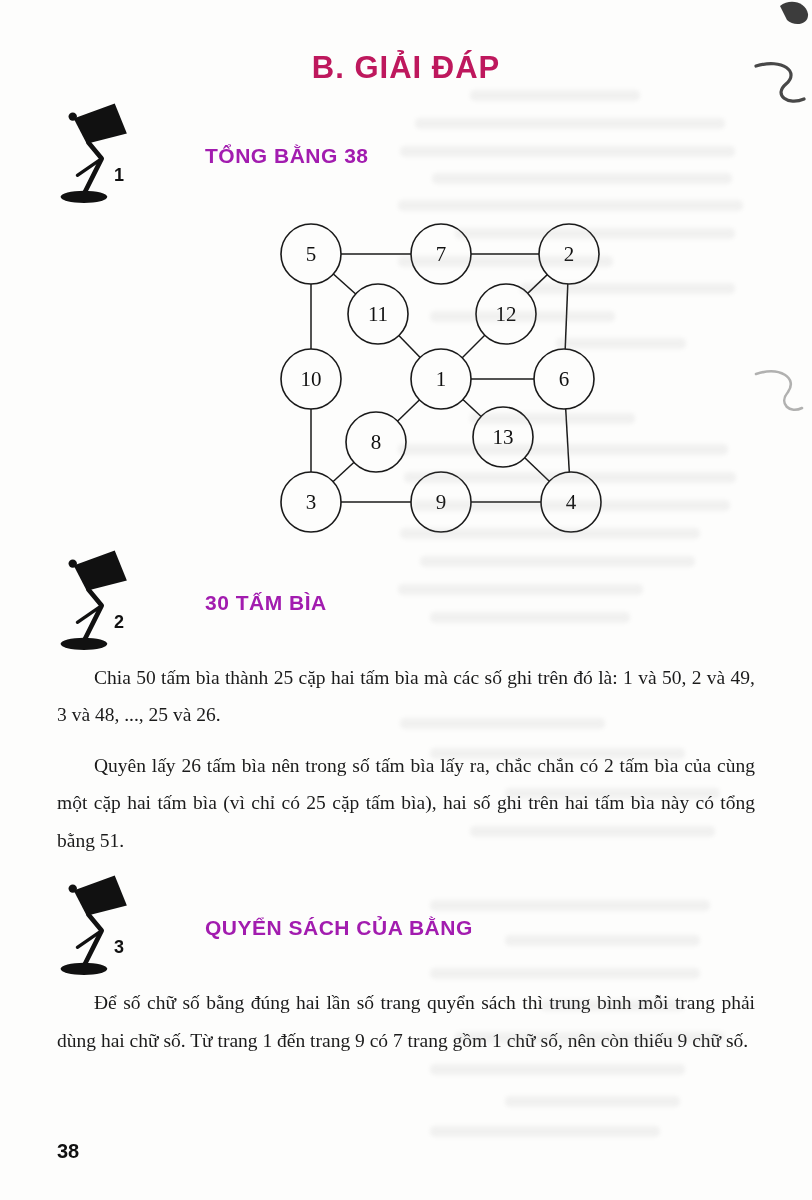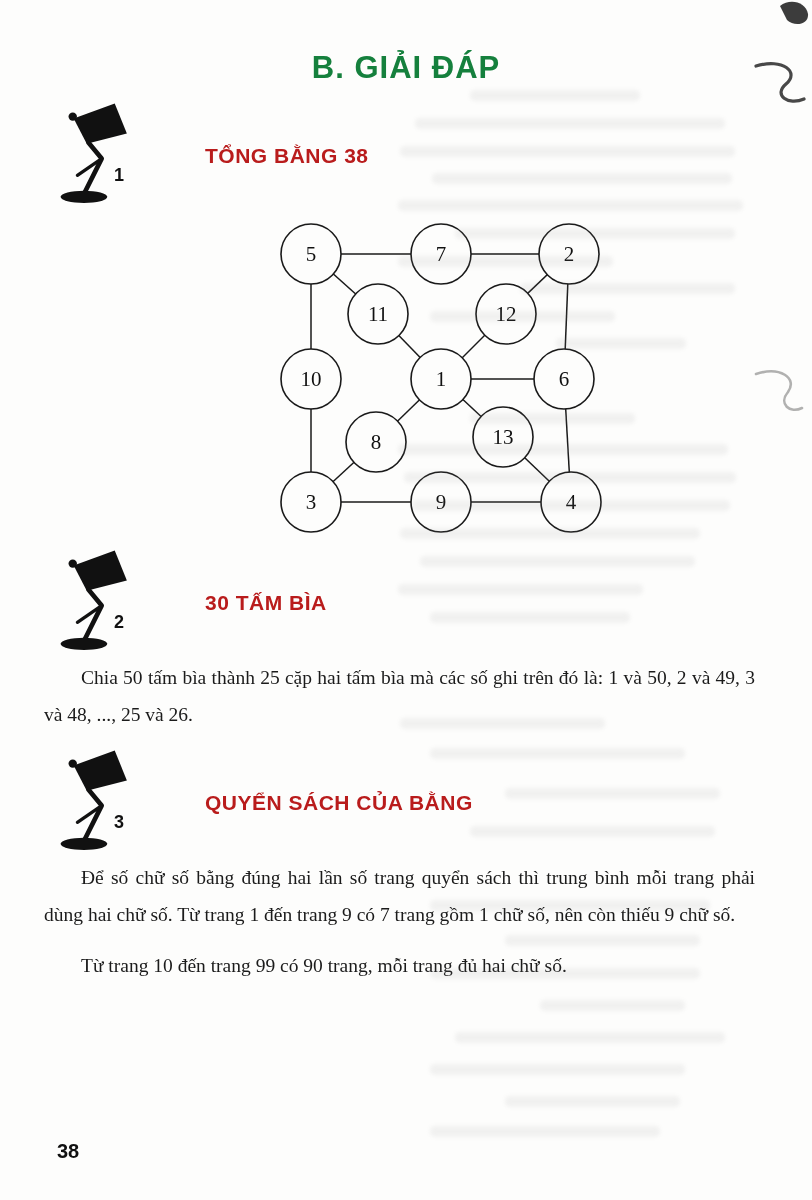--- a/index.html
+++ b/index.html
@@ -10,39 +10,39 @@
     font-family:"Liberation Serif", serif;
     color:#1b1b1b;
   }
   .page-title{
     text-align:center;
     padding-top:50px;
     font-family:"Liberation Sans", sans-serif;
     font-weight:bold;
     font-size:31px;
     letter-spacing:1px;
-    color:#15803d;
+    color:#be185d;
   }
   .section-header{position:relative;height:108px;}
   .s1{margin-top:14px;}
   .s2{margin-top:8px;}
   .s3{margin-top:2px;}
   .lamp{position:absolute;left:55px;top:0;width:84px;height:106px;}
   .section-number{
     position:absolute;left:114px;bottom:22px;
     font-family:"Liberation Sans", sans-serif;
     font-weight:bold;font-size:18px;color:#111;
   }
   .section-heading{
     position:absolute;left:205px;top:44px;
     font-family:"Liberation Sans", sans-serif;
-    font-weight:bold;font-size:21px;letter-spacing:.5px;color:#b91c1c;
+    font-weight:bold;font-size:21px;letter-spacing:.5px;color:#a21caf;
   }
   .diagram{display:block;width:392px;height:325px;margin:6px 0 0 246px;}
-  .body-text{padding:4px 57px 0 44px;}
+  .body-text{padding:4px 57px 0 57px;}
   .body-text p{
     margin:0 0 13px 0;
     font-size:19.5px;
     line-height:1.92;
     text-align:justify;
     text-indent:37px;
   }
   .page-number{
     position:absolute;left:57px;top:1140px;
     font-family:"Liberation Sans", sans-serif;
@@ -166,32 +166,32 @@
     <path d="M36,45 L50,62 L31,100" stroke="#111" stroke-width="5" fill="none" stroke-linejoin="round" stroke-linecap="round"></path>
     <path d="M50,62 L24,80" stroke="#111" stroke-width="3.5" fill="none" stroke-linecap="round"></path>
     <ellipse cx="31" cy="103" rx="25" ry="6.5" fill="#111"></ellipse>
   </svg>
   <span class="section-number">2</span>
   <span class="section-heading">30 TẤM BÌA</span>
 </div>
 
 <div class="body-text">
   <p>Chia 50 tấm bìa thành 25 cặp hai tấm bìa mà các số ghi trên đó là: 1 và 50, 2 và 49, 3 và 48, ..., 25 và 26.</p>
+  <p>Quyên lấy 26 tấm bìa nên trong số tấm bìa lấy ra, chắc chắn có 2 tấm bìa của cùng một cặp hai tấm bìa (vì chỉ có 25 cặp tấm bìa), hai số ghi trên hai tấm bìa này có tổng bằng 51.</p>
 </div>
 
 <div class="section-header s3">
   <svg class="lamp" viewBox="0 0 90 112">
     <path d="M20,19 L64,3 L77,35 L34,46 Z" fill="#111"></path>
     <circle cx="19" cy="17" r="4.5" fill="#111"></circle>
     <path d="M36,45 L50,62 L31,100" stroke="#111" stroke-width="5" fill="none" stroke-linejoin="round" stroke-linecap="round"></path>
     <path d="M50,62 L24,80" stroke="#111" stroke-width="3.5" fill="none" stroke-linecap="round"></path>
     <ellipse cx="31" cy="103" rx="25" ry="6.5" fill="#111"></ellipse>
   </svg>
   <span class="section-number">3</span>
   <span class="section-heading">QUYỂN SÁCH CỦA BẰNG</span>
 </div>
 
 <div class="body-text">
   <p>Để số chữ số bằng đúng hai lần số trang quyển sách thì trung bình mỗi trang phải dùng hai chữ số. Từ trang 1 đến trang 9 có 7 trang gồm 1 chữ số, nên còn thiếu 9 chữ số.</p>
-  <p>Từ trang 10 đến trang 99 có 90 trang, mỗi trang đủ hai chữ số.</p>
 </div>
 
 <div class="page-number">38</div>
 
 </body></html>

